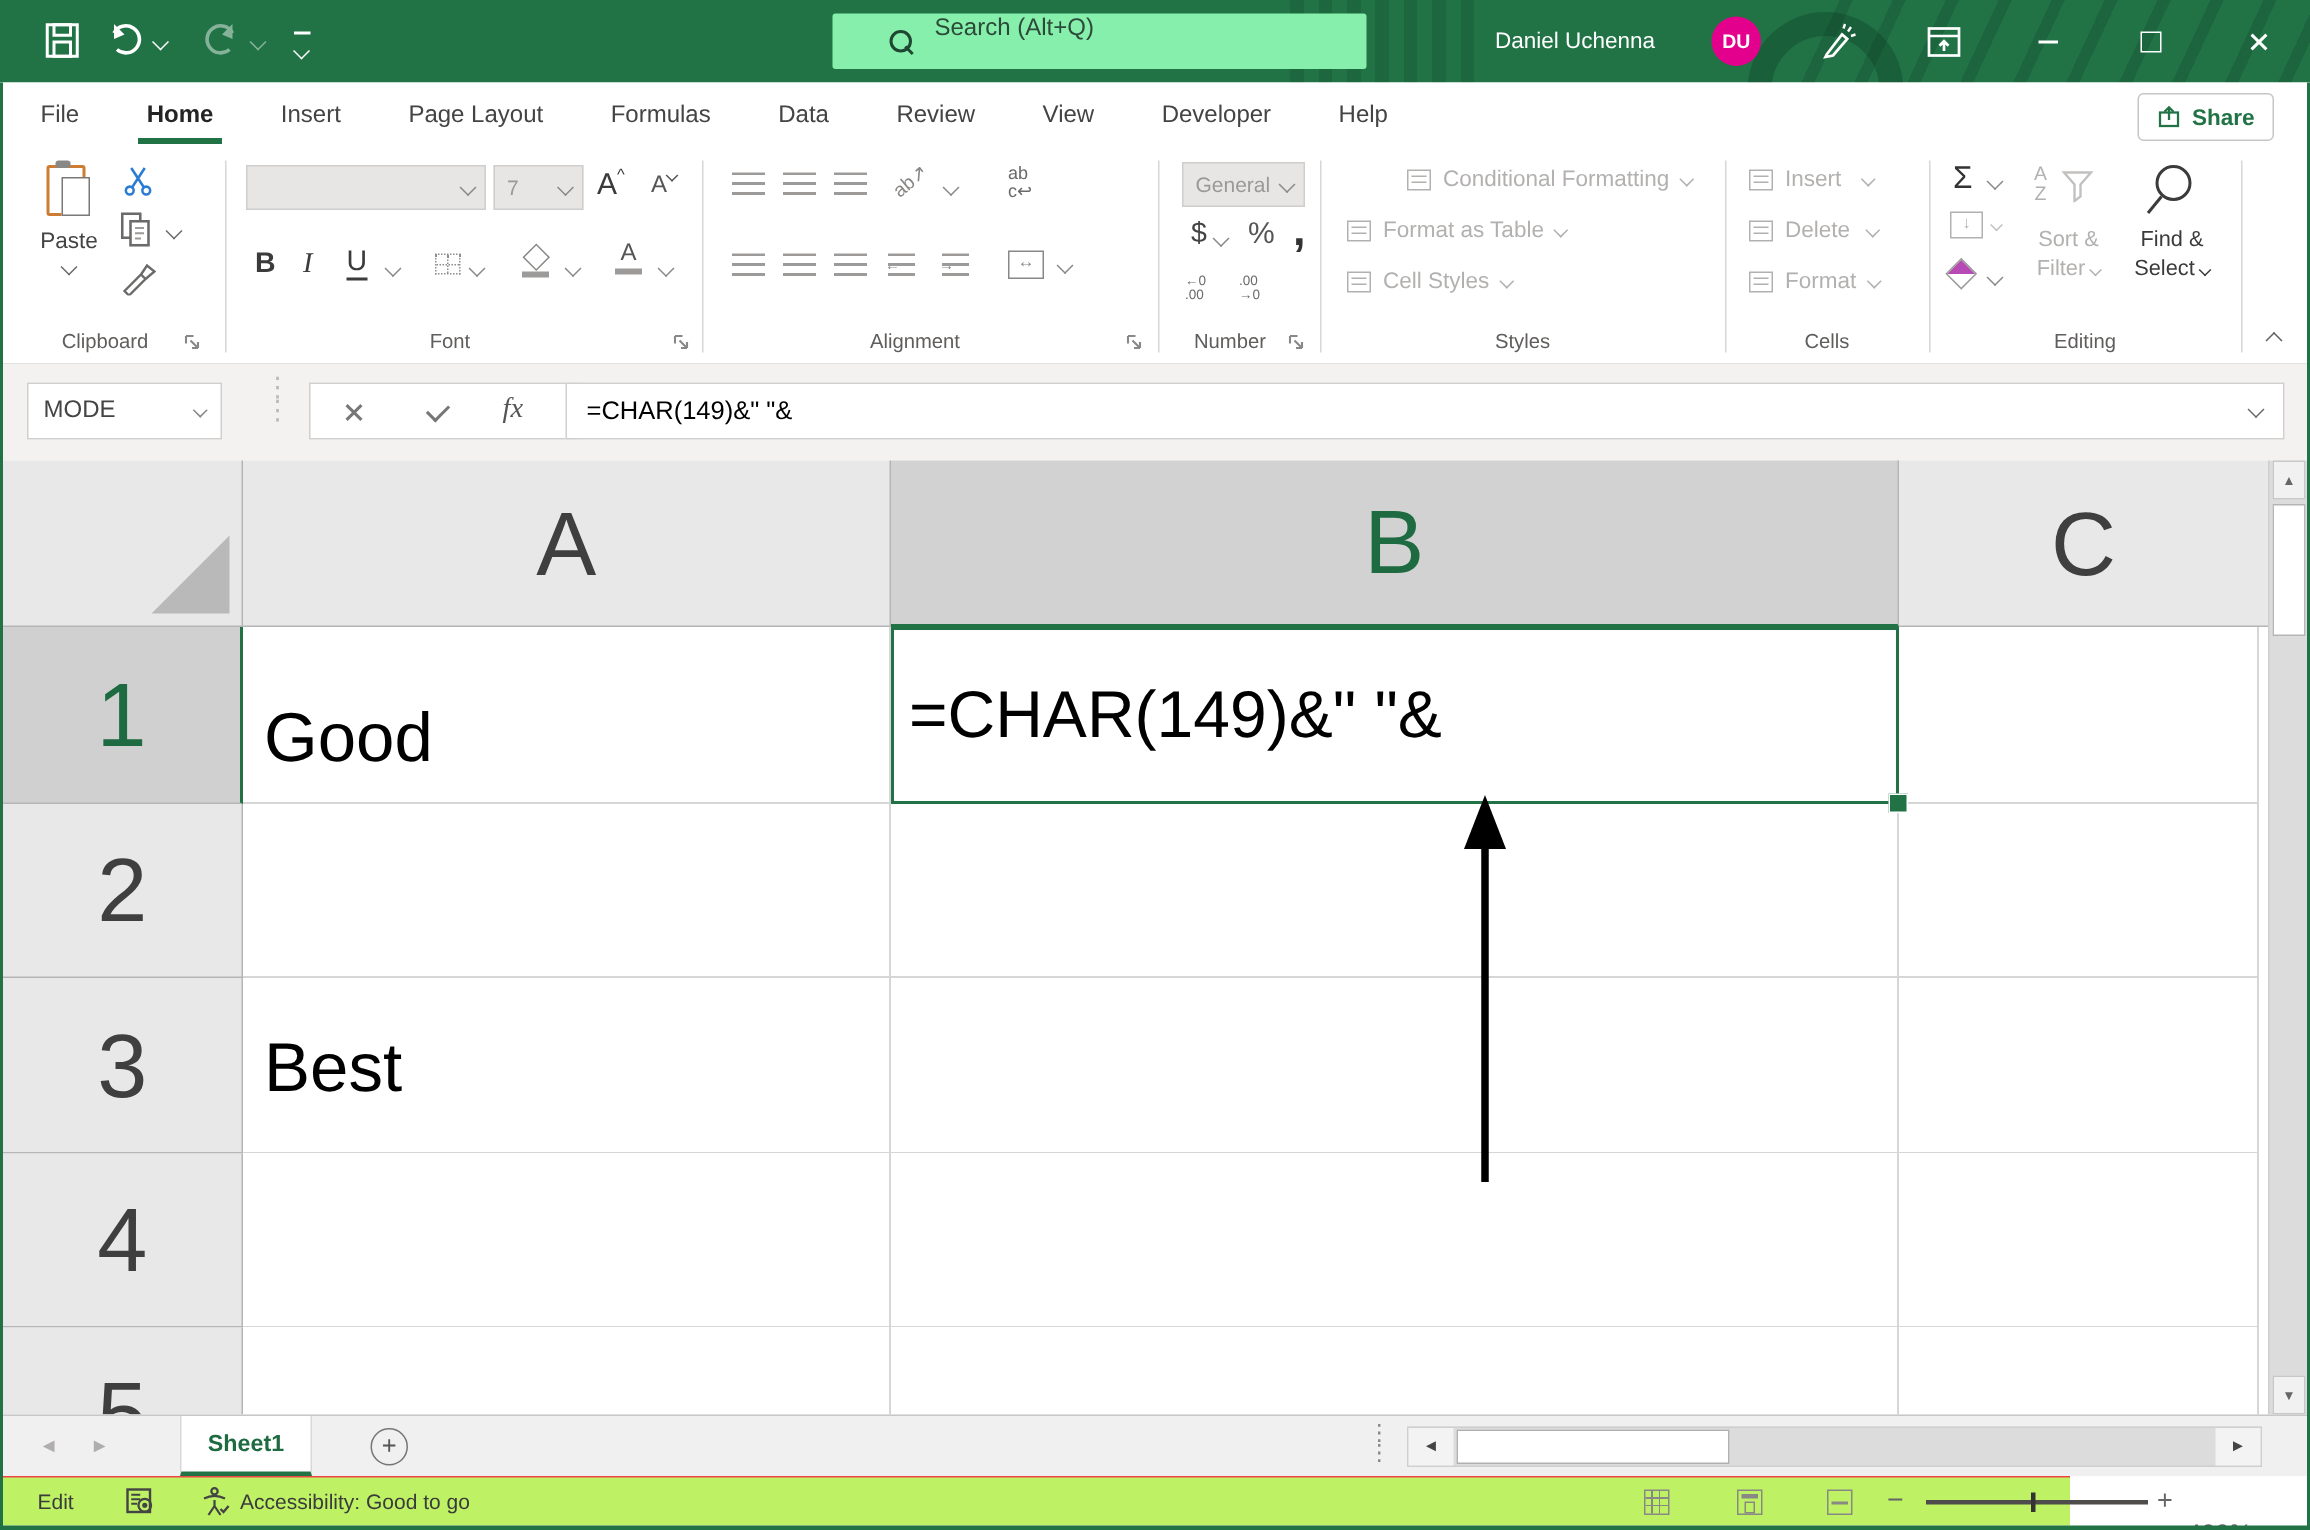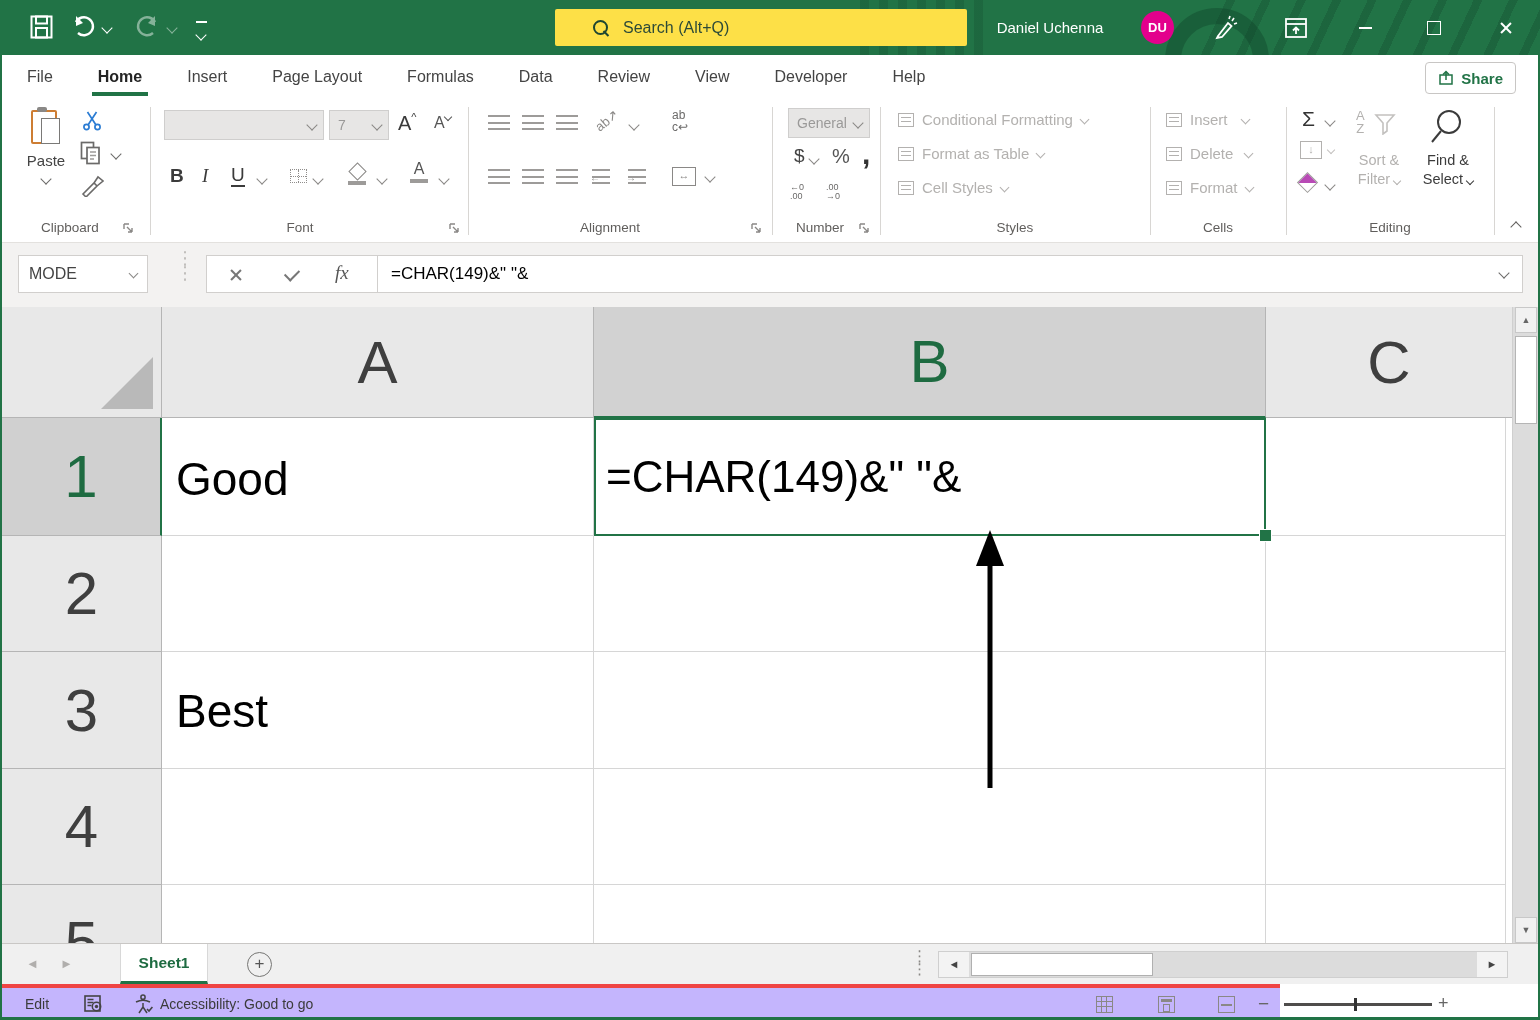--- a/index.html
+++ b/index.html
@@ -11,22 +11,22 @@
   .deco{position:absolute;pointer-events:none;}
   .tb-txt{color:#fff;font-size:16px;}
   .chv{display:inline-block;width:7px;height:7px;border-right:1.6px solid currentColor;
        border-bottom:1.6px solid currentColor;transform:rotate(45deg);}
   .chv.up{transform:rotate(225deg);}
   .xmark{position:relative;width:14px;height:14px;display:inline-block;}
   .xmark::before,.xmark::after{content:"";position:absolute;left:6px;top:0;width:2px;height:14px;background:currentColor;}
   .xmark::before{transform:rotate(45deg);} .xmark::after{transform:rotate(-45deg);}
   .checkmark{display:inline-block;width:12px;height:7px;border-left:2px solid currentColor;
        border-bottom:2px solid currentColor;transform:rotate(-45deg);}
-  .searchbox{position:absolute;left:555px;top:9px;width:412px;height:37px;background:#fde047;border-radius:2px;
-       display:flex;align-items:center;gap:12px;padding-left:38px;box-sizing:border-box;}
+  .searchbox{position:absolute;left:555px;top:9px;width:356px;height:37px;background:#86efac;border-radius:2px;
+       display:flex;align-items:flex-start;gap:12px;padding-left:38px;box-sizing:border-box;}
   .searchbox input{border:none;background:transparent;outline:none;font-size:16px;color:#22422f;width:300px;
        font-family:"Liberation Sans",sans-serif;}
   .searchbox input::placeholder{color:#2c4a38;opacity:1;}
   .mag{display:inline-block;width:11px;height:11px;border:2px solid currentColor;border-radius:50%;position:relative;}
   .mag::after{content:"";position:absolute;width:2px;height:7px;background:currentColor;transform:rotate(-45deg);left:10px;top:8px;}
   .avatar{position:absolute;left:1141px;top:11px;width:33px;height:33px;border-radius:50%;background:#E3008C;
        color:#fff;font-size:13px;font-weight:bold;display:flex;align-items:center;justify-content:center;}
   .winbtn{position:absolute;top:0;height:55px;display:flex;align-items:center;justify-content:center;color:#fff;}
   
   .tabrow{position:absolute;left:0;top:55px;width:1540px;height:44px;background:#fff;}
@@ -57,21 +57,21 @@
   .fbar{position:absolute;left:0;top:243px;width:1540px;height:64px;background:#f3f2f1;}
   .whitebox{position:absolute;background:#fff;border:1px solid #d1cfcd;box-sizing:border-box;}
   .fbar input{border:none;outline:none;background:transparent;font-family:"Liberation Sans",sans-serif;}
   
   .hdr{position:absolute;display:flex;align-items:center;justify-content:center;
        font-size:60px;color:#3f3f3f;background:#e8e8e8;box-sizing:border-box;}
   .cellstxt{position:absolute;display:flex;align-items:center;font-size:46px;color:#000;padding-left:14px;box-sizing:border-box;}
   .arrowlayer{position:absolute;left:0;top:0;width:1540px;height:1020px;pointer-events:none;}
   
   .sheetbar{position:absolute;left:0;top:943px;width:1540px;height:41px;background:#f0f0f0;border-top:1px solid #c9c7c5;box-sizing:border-box;}
-  .statusbar{position:absolute;left:0;top:984px;width:1280px;height:33px;background:#c4b5fd;border-top:4px solid #ef4444;box-sizing:border-box;
+  .statusbar{position:absolute;left:0;top:984px;width:1380px;height:33px;background:#bef264;border-top:1px solid #ef4444;box-sizing:border-box;
        font-size:14px;color:#3b3b3b;}
   .viewic{position:absolute;top:8px;width:17px;height:17px;border:1.4px solid #8a8886;box-sizing:border-box;}
   .frame{position:absolute;background:#217346;}
 </style>
 </head>
 <body>
 
 <div class="app">
 
   <div class="titlebar">
@@ -276,21 +276,21 @@
         <div>→0</div>
     </div>
     <div class="glabel" style="left:772px;width:96px;">Number</div>
     <svg class="dlg" style="left:858px;" viewBox="0 0 12 12">
         <path d="M2 2 h5 M2 2 v5" stroke="#8a8886" stroke-width="1.4" fill="none"></path>
         <path d="M5 5 l5 5 M10 10 v-4 M10 10 h-4" stroke="#8a8886" stroke-width="1.4" fill="none"></path>
       </svg>
     <div class="gsep" style="left:880px;"></div>
 
     
-    <div class="abs grey" style="left:898px;top:12px;display:flex;align-items:center;gap:8px;font-size:15px;">
+    <div class="abs grey" style="left:938px;top:12px;display:flex;align-items:center;gap:8px;font-size:15px;">
       <span class="boxic"></span>
       <span>Conditional Formatting</span>
         <span class="chv" style="width:6px;height:6px;"></span>
     </div>
     <div class="abs grey" style="left:898px;top:46px;display:flex;align-items:center;gap:8px;font-size:15px;">
       <span class="boxic"></span>
       <span>Format as Table</span>
         <span class="chv" style="width:6px;height:6px;"></span>
     </div>
     <div class="abs grey" style="left:898px;top:80px;display:flex;align-items:center;gap:8px;font-size:15px;">
@@ -384,21 +384,21 @@
   </div>
 
   <div class="abs" style="left:162px;top:418px;width:1344px;height:525px;background:
      linear-gradient(to right,transparent 431px,#d6d6d6 431px,#d6d6d6 432px,transparent 432px),
      linear-gradient(to right,transparent 1103px,#d6d6d6 1103px,#d6d6d6 1104px,transparent 1104px),
      linear-gradient(to right,transparent 1343px,#d6d6d6 1343px,#d6d6d6 1344px,transparent 1344px),
      linear-gradient(to bottom,transparent 117px,#d6d6d6 117px,#d6d6d6 118px,transparent 118px),
      linear-gradient(to bottom,transparent 233px,#d6d6d6 233px,#d6d6d6 234px,transparent 234px),
      linear-gradient(to bottom,transparent 350px,#d6d6d6 350px,#d6d6d6 351px,transparent 351px),
      linear-gradient(to bottom,transparent 466px,#d6d6d6 466px,#d6d6d6 467px,transparent 467px),#fff;"></div>
-  <div class="cellstxt" style="left:162px;top:420px;width:432px;height:118px;">Good</div>
+  <div class="cellstxt" style="left:162px;top:432px;width:432px;height:118px;">Good</div>
   <div class="cellstxt" style="left:162px;top:652px;width:432px;height:117px;">Best</div>
 
   <div class="cellstxt" style="left:594px;top:418px;width:672px;height:118px;border:2.5px solid #217346;font-size:44px;padding-left:10px;">=CHAR(149)&amp;" "&amp;</div>
   <div class="abs" style="left:1259px;top:529px;width:11px;height:11px;background:#217346;border:1.5px solid #fff;box-sizing:content-box;"></div>
 
   <svg class="arrowlayer">
     <line x1="990" y1="788" x2="990" y2="560" stroke="#000" stroke-width="5"></line>
     <polygon points="990,530 976,566 1004,566" fill="#000"></polygon>
   </svg>
 

